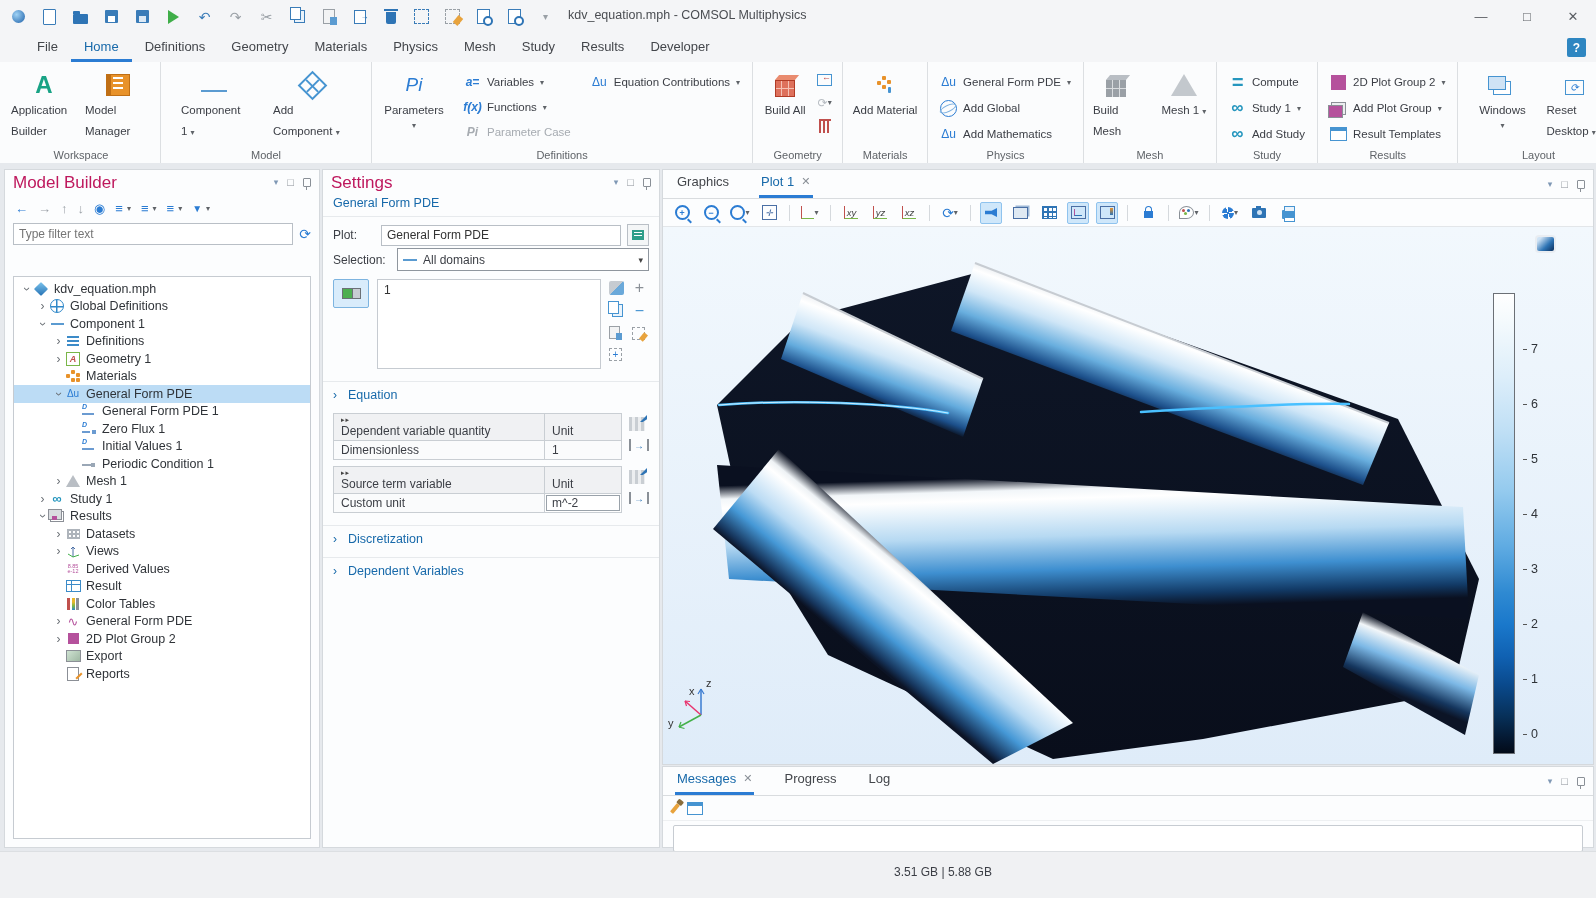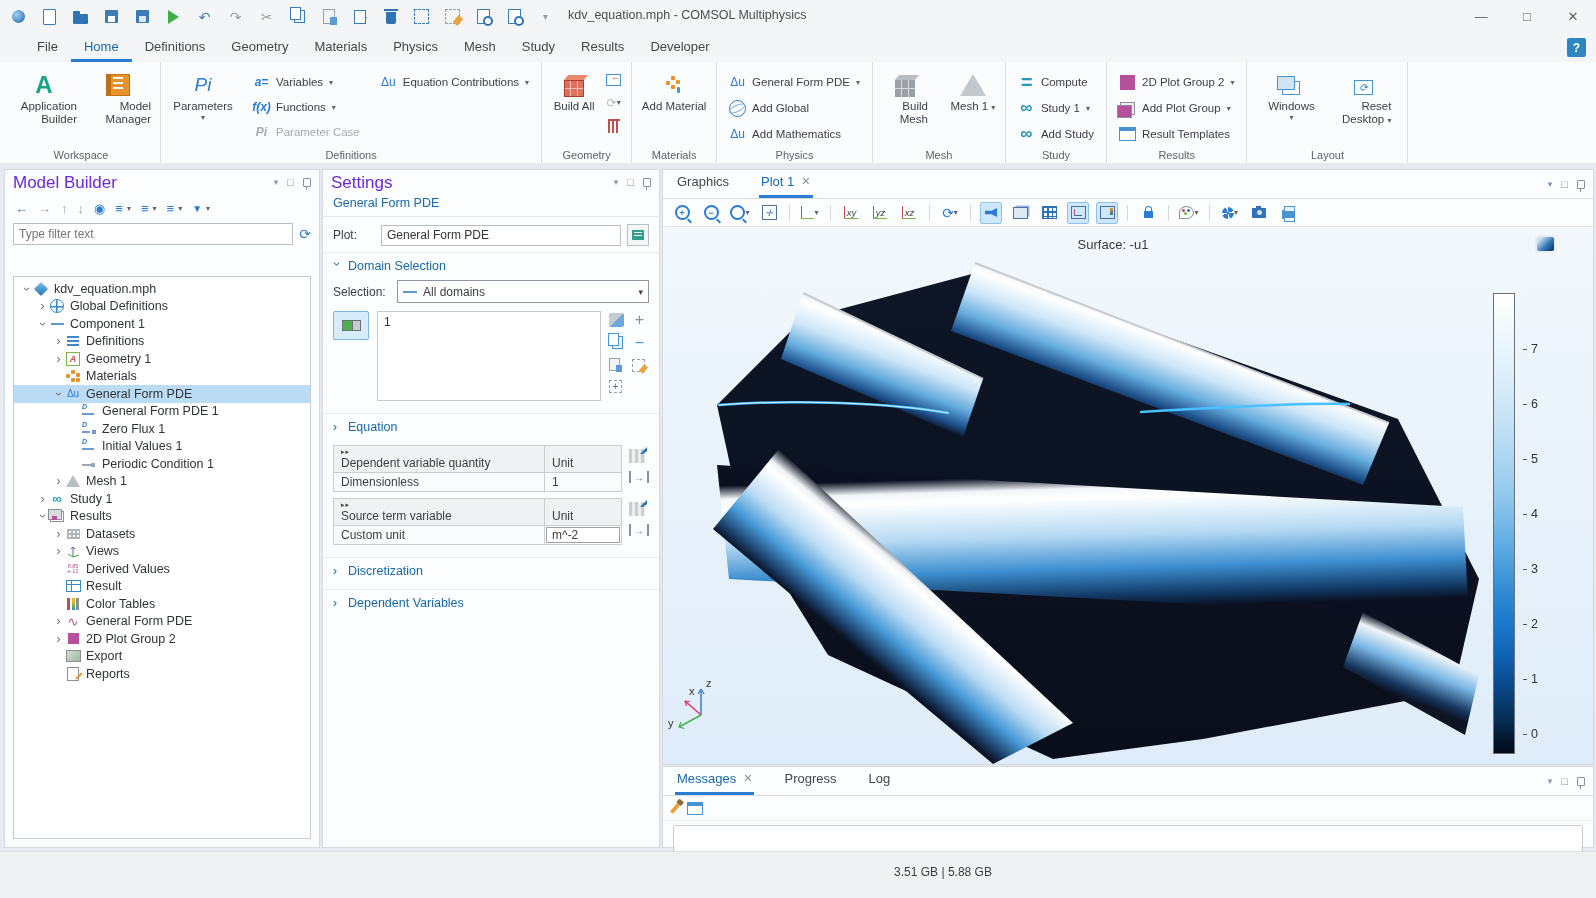--- a/index.html
+++ b/index.html
@@ -43,21 +43,21 @@
   .mitem.on{color:#1769aa;border-bottom-color:#2b7cd3}
   .helpbtn{position:absolute;right:10px;top:38px;width:19px;height:19px;background:#2e86c1;color:#fff;
            font-size:12px;font-weight:bold;display:flex;align-items:center;justify-content:center;border-radius:2px}
   
   .ribbon{position:absolute;left:0;top:62px;width:1596px;height:101px;background:#fbfcfd;
           border-bottom:1px solid #d8dbde;display:flex;align-items:stretch;padding-left:2px}
   .rgroup{position:relative;border-right:1px solid #dcdfe2;padding:5px 9px 16px;display:flex;gap:8px}
   .glabel{position:absolute;left:0;right:0;bottom:2px;text-align:center;font-size:11px;color:#5f6368}
   .bb{display:flex;flex-direction:column;align-items:center;width:66px;padding-top:3px;cursor:default}
   .bb .ibox{height:30px;display:flex;align-items:center;justify-content:center}
-  .blbl{font-size:11.5px;line-height:13px;text-align:right;color:#3b3e45}
+  .blbl{font-size:11.5px;line-height:21px;text-align:left;color:#3b3e45}
   .rcol{display:flex;flex-direction:column;justify-content:flex-start;padding-top:4px;gap:3px}
   .sr{display:flex;align-items:center;gap:6px;height:22px;font-size:11.5px;color:#3b3e45;padding:0 3px;white-space:nowrap}
   .sr.gray,.sr.gray .tg{color:#a6abb1}
   .car{font-size:8px;color:#5f6368}
   .tg{font-size:12px;color:#2b7cd3;font-style:italic;font-weight:bold}
   .i16{width:17px;height:17px;display:inline-flex;align-items:center;justify-content:center;flex:none;position:relative}
   .ri-ab{font-size:24px;color:#18a385;font-weight:bold;font-style:normal}
   .ri-mm{width:20px;height:22px;background:#e8922a;border-left:4px solid #c06f15;box-shadow:inset 0 0 0 1px #c06f15;position:relative}
   .ri-mm:after{content:"";position:absolute;left:3px;top:3px;width:10px;height:14px;
      background:repeating-linear-gradient(#fff 0 2px,transparent 2px 5px)}
@@ -87,21 +87,21 @@
   .ri-win{width:16px;height:12px;border:1.5px solid #4694d1;background:#fff;position:relative;margin-top:6px}
   .ri-win:before{content:"";position:absolute;left:-6px;top:-6px;width:16px;height:12px;border:1.5px solid #4694d1;background:#cfe3f5}
   .ri-reset{width:17px;height:13px;border:1.5px solid #4694d1;color:#2b7cd3;font-size:10px;display:flex;align-items:center;justify-content:center;margin-top:4px}
   .gi-import{width:13px;height:10px;border:1.5px solid #4694d1;position:relative}
   .gi-import:after{content:"←";position:absolute;right:0px;top:-3px;color:#c0504d;font-size:9px}
   .gi-fence{width:12px;height:12px;background:repeating-linear-gradient(90deg,#c0504d 0 2px,transparent 2px 4px);border-top:2px solid #c0504d}
   
   .main{position:absolute;left:0;top:163px;width:1596px;height:735px;background:#e6e9ed}
   .panel{position:absolute;background:#fcfdfe;border:1px solid #d5d9dd}
   .phead{height:26px;display:flex;align-items:center;padding:0 8px;position:relative}
-  .ptitle{font-size:17px;color:#6d28d9}
+  .ptitle{font-size:17px;color:#be185d}
   .pctl{position:absolute;right:8px;top:6px;display:flex;gap:9px;align-items:center;color:#7f98b5;font-size:9px}
   .pctl .sq{font-size:11px;color:#8a9097}
   .pin{width:6px;height:7px;border:1px solid #8a9097;border-radius:1px;position:relative}
   .pin:after{content:"";position:absolute;left:2px;top:7px;width:1px;height:4px;background:#8a9097}
   
   .mbtool{height:24px;display:flex;align-items:center;gap:10px;padding:0 10px;font-size:13px}
   .mbtool .t{color:#2b7cd3}.mbtool .g{color:#9aa0a6}
   .mbtool .dd{font-size:8px;color:#5f6368;margin-left:-6px}
   .filterrow{display:flex;align-items:center;margin:3px 8px;gap:6px}
   .filterrow input{flex:1;height:20px;border:1px solid #b9bfc6;font-size:12px;padding:0 5px;color:#444;font-family:inherit}
@@ -332,20 +332,35 @@
       <span class="blbl">Application Builder</span>
     </div>
     <div class="bb">
       <span class="ibox">
           <i class="ri-mm"></i>
         </span>
       <span class="blbl">Model Manager</span>
     </div>
     <div class="glabel">Workspace</div>
   </div>
+  <div class="rgroup" style="padding-left:20px;padding-right:20px;gap:26px">
+    <div class="bb">
+      <span class="ibox">
+          <i class="ri-comp"></i>
+        </span>
+      <span class="blbl"><span>Component 1</span> <span class="car">▾</span></span>
+    </div>
+    <div class="bb" style="width:78px">
+      <span class="ibox">
+          <i class="ri-addcomp"></i>
+        </span>
+      <span class="blbl"><span>Add Component</span> <span class="car">▾</span></span>
+    </div>
+    <div class="glabel">Model</div>
+  </div>
   <div class="rgroup" style="gap:14px">
     <div class="bb">
       <span class="ibox">
           <i class="i16 ri-pi">Pi</i>
         </span>
       <span class="blbl">Parameters</span>
       <span class="car">▾</span>
     </div>
     <div class="rcol">
       <div class="sr">
@@ -717,24 +732,20 @@
     </div>
     <div class="subt">General Form PDE</div>
     <div class="frow">
       <label>Plot:</label>
       <input value="General Form PDE" style="">
       <span class="eqbtn">
           <i></i>
         </span>
     </div>
 
-    <div class="sech">
-      <span class="ch open">›</span>
-      <span>Domain Selection</span>
-    </div>
     <div class="selrow">
       <label>Selection:</label>
       <div class="selbox">
         <i class="ln"></i>
         <span>All domains</span>
         <span class="dd">▾</span>
       </div>
     </div>
     <div class="selbody">
       <span class="togglebtn">
@@ -966,21 +977,20 @@
           <path d="M38,462 l-3,5 M38,462 l3,5" stroke="#3a7bd0" stroke-width="1.2" fill="none"></path>
           <path d="M38,488 L22,474" stroke="#e8336e" stroke-width="1.5"></path>
           <path d="M22,474 l1.5,5 M22,474 l5,0.5" stroke="#e8336e" stroke-width="1.2" fill="none"></path>
           <path d="M38,488 L16,500" stroke="#44b04a" stroke-width="1.5"></path>
           <path d="M16,500 l5.5,1.5 M16,500 l2,-5" stroke="#44b04a" stroke-width="1.2" fill="none"></path>
           <text x="43" y="460" font-size="11" fill="#333">z</text>
           <text x="26" y="468" font-size="11" fill="#333">x</text>
           <text x="5" y="500" font-size="11" fill="#333">y</text>
         </g>
       </svg>
-      <div class="plot-title">Surface: -u1</div>
       <div class="cbar"></div>
       <span class="cbtick" style="top:115px"><span>7</span></span>
       <span class="cbtick" style="top:170px"><span>6</span></span>
       <span class="cbtick" style="top:225px"><span>5</span></span>
       <span class="cbtick" style="top:280px"><span>4</span></span>
       <span class="cbtick" style="top:335px"><span>3</span></span>
       <span class="cbtick" style="top:390px"><span>2</span></span>
       <span class="cbtick" style="top:445px"><span>1</span></span>
       <span class="cbtick" style="top:500px"><span>0</span></span>
       <i class="mini-plot"></i>

